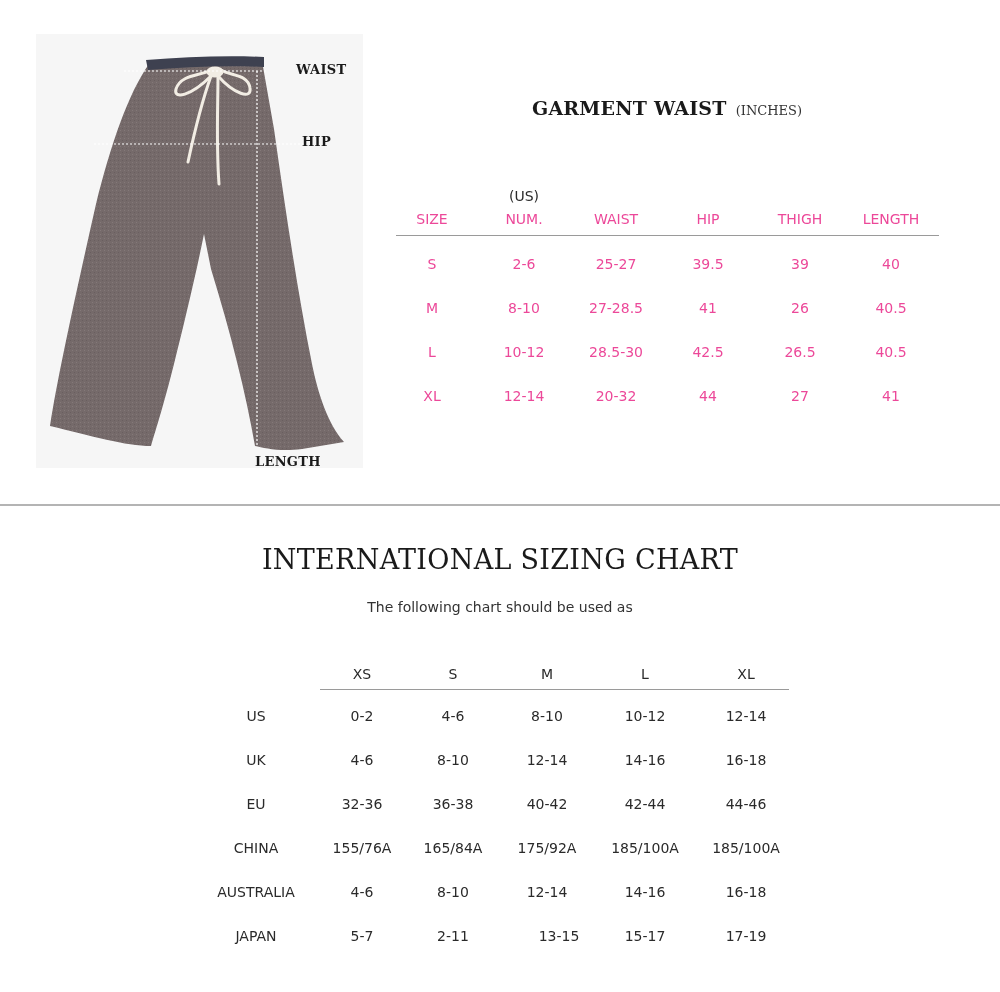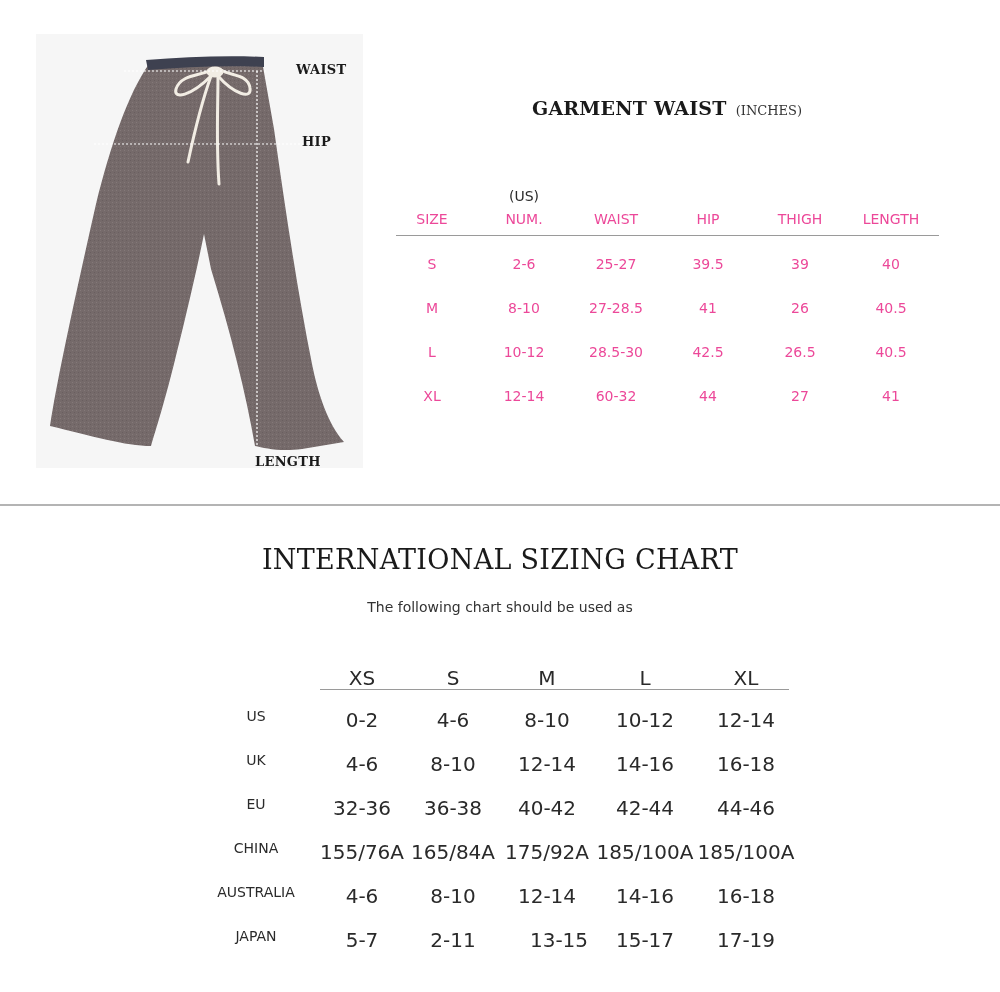--- a/index.html
+++ b/index.html
@@ -52,21 +52,21 @@
       position: absolute; left: 0; top: 544px; width: 1000px; text-align: center;
       font-family: "DejaVu Serif", serif; font-size: 27px; color: #1a1a1a; letter-spacing: 0.3px;
     }
     .intl-sub {
       position: absolute; left: 0; top: 599px; width: 1000px; text-align: center;
       font-size: 14px; line-height: 17px; color: #333;
     }
 
     .i-head { position: absolute; left: 320px; top: 664px; width: 469px; height: 26px;
       border-bottom: 1.5px solid #9a9a9a; }
-    .i-col { position: absolute; text-align: center; font-size: 20px; color: #2a2a2a; width: 110px; }
+    .i-col { position: absolute; text-align: center; font-size: 14px; color: #2a2a2a; width: 110px; }
     .i-row { position: absolute; left: 0; width: 1000px; height: 20px; }
     .i-row .i-label { position: absolute; left: 196px; width: 120px; text-align: center; font-size: 14px; color: #2a2a2a; }
   </style>
 </head>
 <body>
 
 <div class="photo-panel">
   <svg width="327" height="434" viewBox="0 0 327 434">
     <defs>
       <pattern id="fabric" width="4" height="4" patternUnits="userSpaceOnUse">
@@ -151,21 +151,21 @@
       <div class="g-col" style="left:0;width:72px">L</div>
       <div class="g-col" style="left:92px;width:72px">10-12</div>
       <div class="g-col" style="left:180px;width:80px">28.5-30</div>
       <div class="g-col" style="left:272px;width:80px">42.5</div>
       <div class="g-col" style="left:364px;width:80px">26.5</div>
       <div class="g-col" style="left:455px;width:80px">40.5</div>
     </div>
     <div class="g-row">
       <div class="g-col" style="left:0;width:72px">XL</div>
       <div class="g-col" style="left:92px;width:72px">12-14</div>
-      <div class="g-col" style="left:180px;width:80px">60-32</div>
+      <div class="g-col" style="left:180px;width:80px">20-32</div>
       <div class="g-col" style="left:272px;width:80px">44</div>
       <div class="g-col" style="left:364px;width:80px">27</div>
       <div class="g-col" style="left:455px;width:80px">41</div>
     </div>
   </div>
 </div>
 
 <div class="divider"></div>
 
 <div class="intl-title">INTERNATIONAL SIZING CHART</div>

